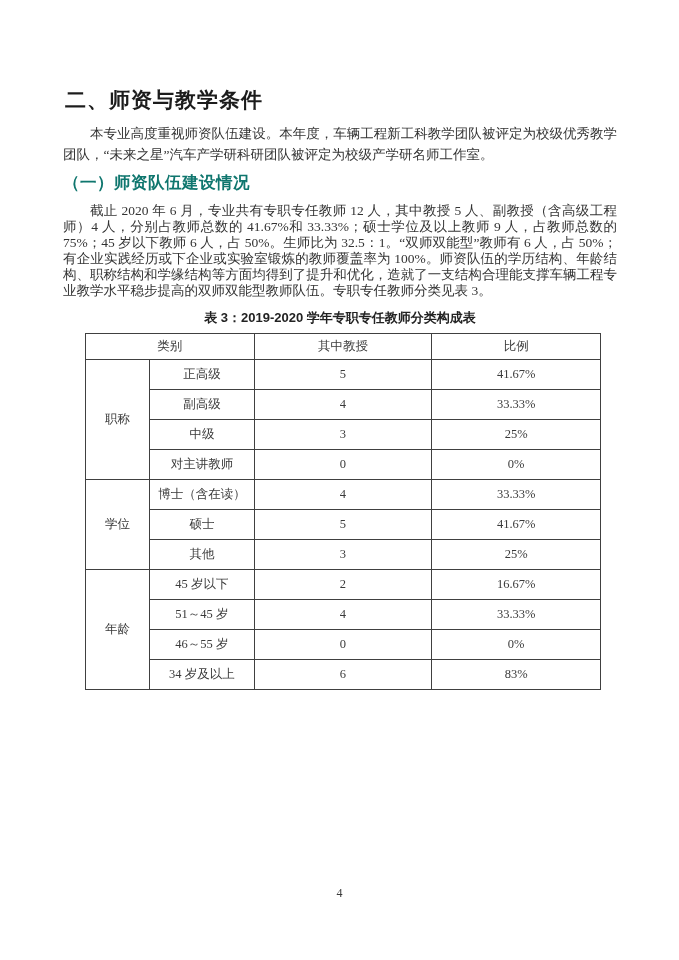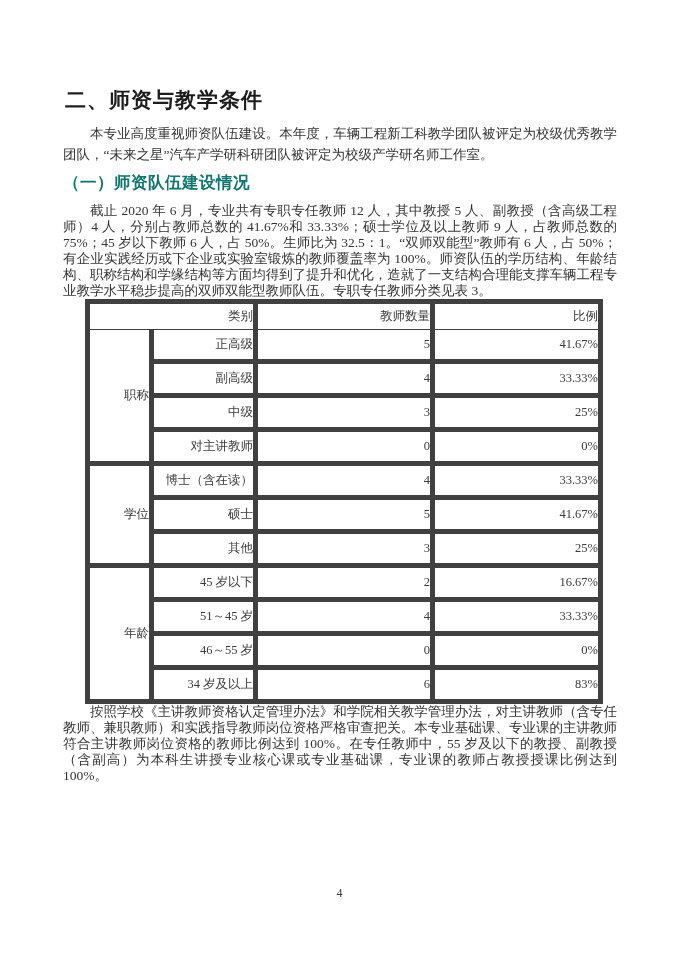--- a/index.html
+++ b/index.html
@@ -55,22 +55,22 @@
     margin: 10px 0 6px 0;
   }
   table.cls-table {
     border-collapse: collapse;
     table-layout: fixed;
     width: 516px;
     margin-left: 22px;
     border: 1.5px solid #3c3c3c;
   }
   table.cls-table td {
-    border: 5px solid #404040;
-    text-align: right;
+    border: 1px solid #404040;
+    text-align: center;
     vertical-align: middle;
     font-size: 12.5px;
     color: #3a3a3a;
     padding: 0;
     height: 29px;
     overflow: hidden;
     white-space: nowrap;
   }
   table.cls-table tr.hdr td { height: 25px; border-bottom-width: 1.5px; }
   table.cls-table tr.grp-start td { border-top-width: 1.5px; }
@@ -94,32 +94,33 @@
 <div class="page">
 
   <div class="h1">二、师资与教学条件</div>
 
   <p class="body-para">本专业高度重视师资队伍建设。本年度，车辆工程新工科教学团队被评定为校级优秀教学团队，“未来之星”汽车产学研科研团队被评定为校级产学研名师工作室。</p>
 
   <div class="h2">（一）师资队伍建设情况</div>
 
   <p class="body-para tight">截止 2020 年 6 月，专业共有专职专任教师 12 人，其中教授 5 人、副教授（含高级工程师）4 人，分别占教师总数的 41.67%和 33.33%；硕士学位及以上教师 9 人，占教师总数的 75%；45 岁以下教师 6 人，占 50%。生师比为 32.5：1。“双师双能型”教师有 6 人，占 50%；有企业实践经历或下企业或实验室锻炼的教师覆盖率为 100%。师资队伍的学历结构、年龄结构、职称结构和学缘结构等方面均得到了提升和优化，造就了一支结构合理能支撑车辆工程专业教学水平稳步提高的双师双能型教师队伍。专职专任教师分类见表 3。</p>
 
+  <div class="table-caption">表 3：2019-2020 学年专职专任教师分类构成表</div>
 
   <table class="cls-table">
     <colgroup>
       <col class="col-group">
         <col class="col-sub">
         <col class="col-count">
         <col class="col-ratio">
     </colgroup>
     <tbody>
       <tr class="hdr">
         <td colspan="2">类别</td>
-        <td>教师数量</td>
+        <td>其中教授</td>
         <td>比例</td>
       </tr>
 
       <tr class="grp-start">
         <td rowspan="4">职称</td>
         <td>正高级</td>
         <td>5</td>
         <td>41.67%</td>
       </tr>
       <tr>
@@ -173,17 +174,16 @@
       </tr>
       <tr>
         <td>34 岁及以上</td>
         <td>6</td>
         <td>83%</td>
       </tr>
     </tbody>
   </table>
 
 
-  <p class="body-para tight">按照学校《主讲教师资格认定管理办法》和学院相关教学管理办法，对主讲教师（含专任教师、兼职教师）和实践指导教师岗位资格严格审查把关。本专业基础课、专业课的主讲教师符合主讲教师岗位资格的教师比例达到 100%。在专任教师中，55 岁及以下的教授、副教授（含副高）为本科生讲授专业核心课或专业基础课，专业课的教师占教授授课比例达到 100%。</p>
 
 </div>
 
 <div class="page-number">4</div>
 
 </body></html>

